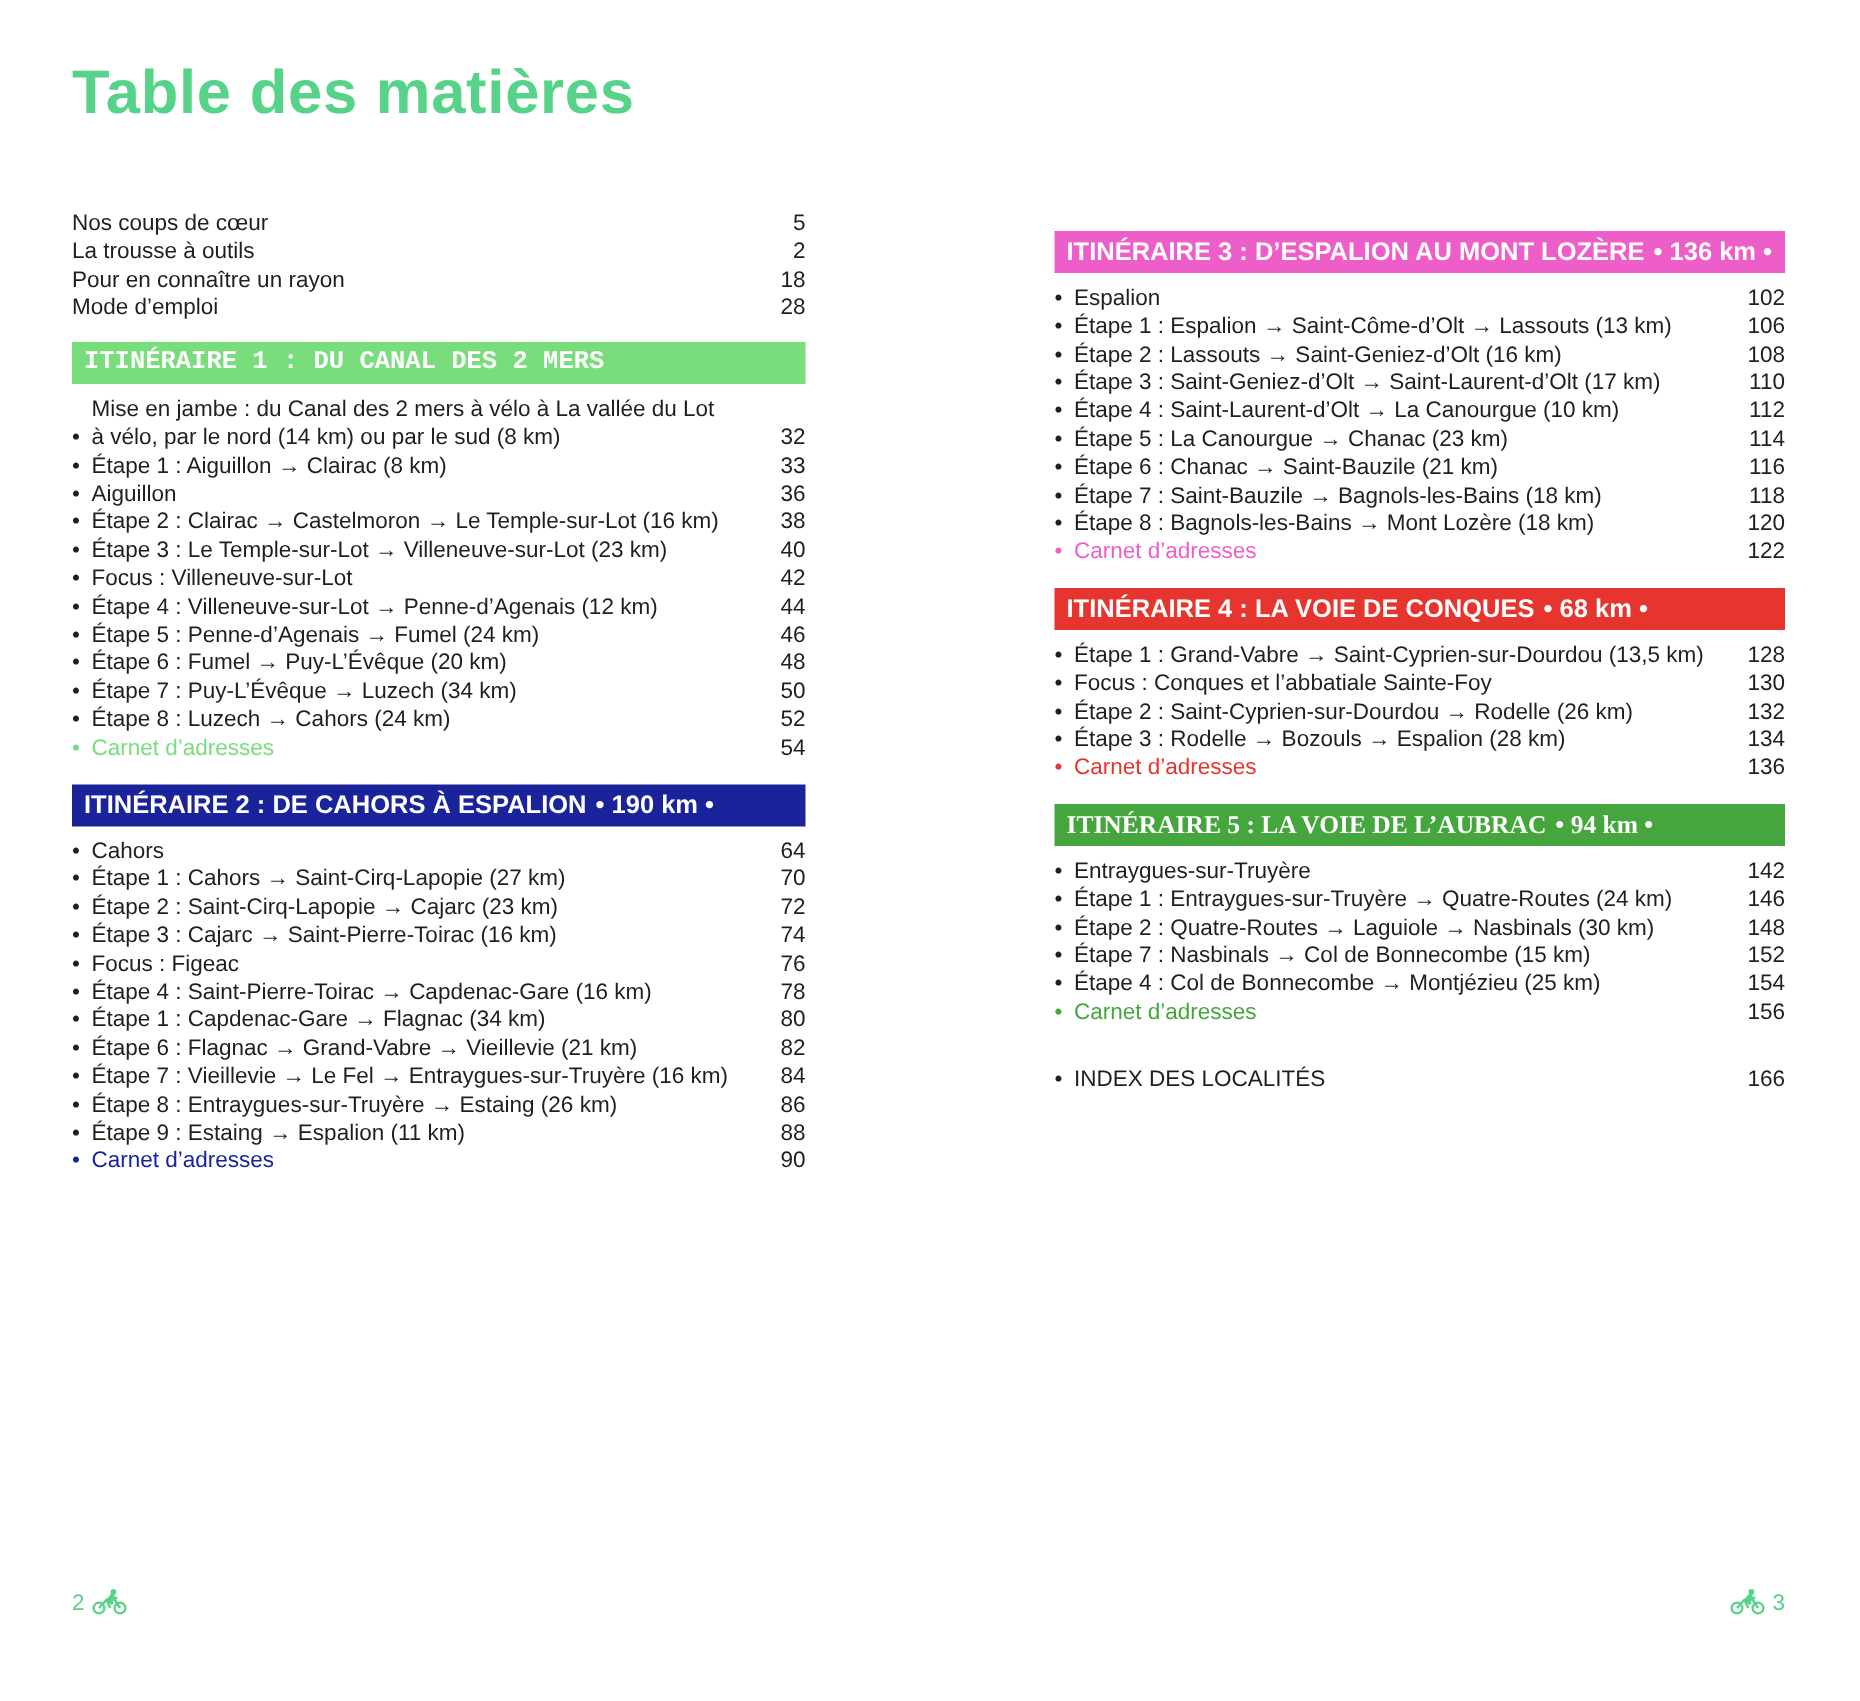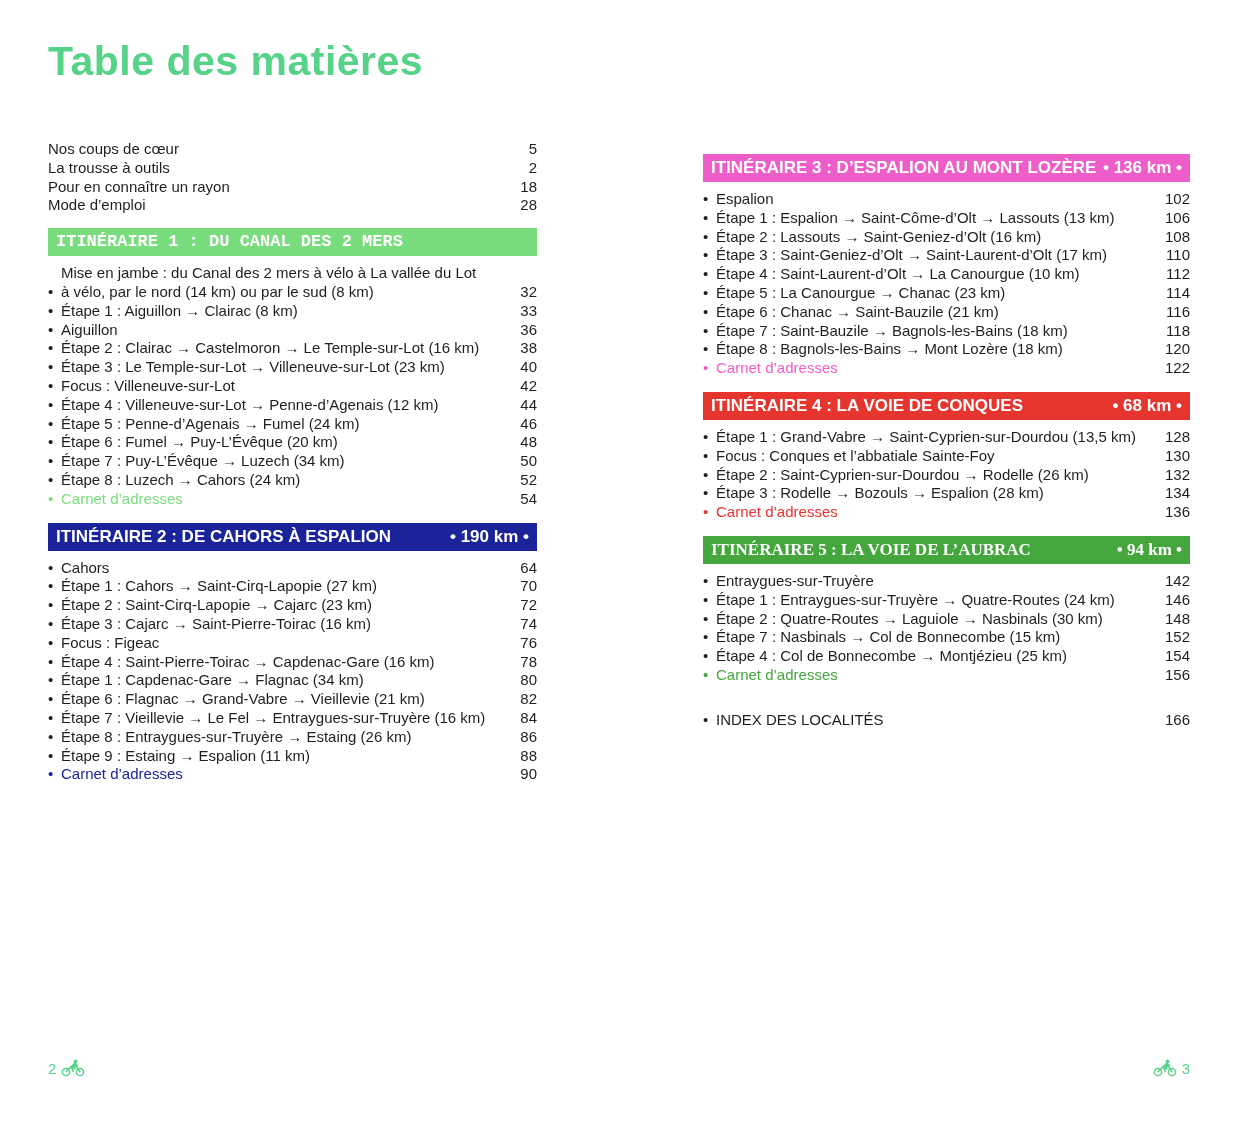--- a/index.html
+++ b/index.html
@@ -32,21 +32,21 @@
   .toc-row .pg{margin-left:6px;white-space:nowrap;}
 
   .toc-section{margin-top:14px;}
   #left-sections > .toc-section:first-child{margin-top:13px;}
 
   .sec-header{
     color:#fff;font-weight:bold;
     font-size:17px;line-height:21px;
     padding:3px 8px 4px 8px;
   }
-  .sec-header .hrow{display:flex;justify-content:space-between;align-items:baseline;}
+  .sec-header .hrow{display:flex;justify-content:flex-start;align-items:baseline;}
   .sec-header .km{white-space:nowrap;margin-left:6px;}
   .sec-list{margin-top:8px;}
 
   .index-row{margin-top:26px;}
 
   .footer{
     position:absolute;top:1059px;
     font-size:15px;color:#57d389;
     display:flex;align-items:center;gap:5px;
   }

